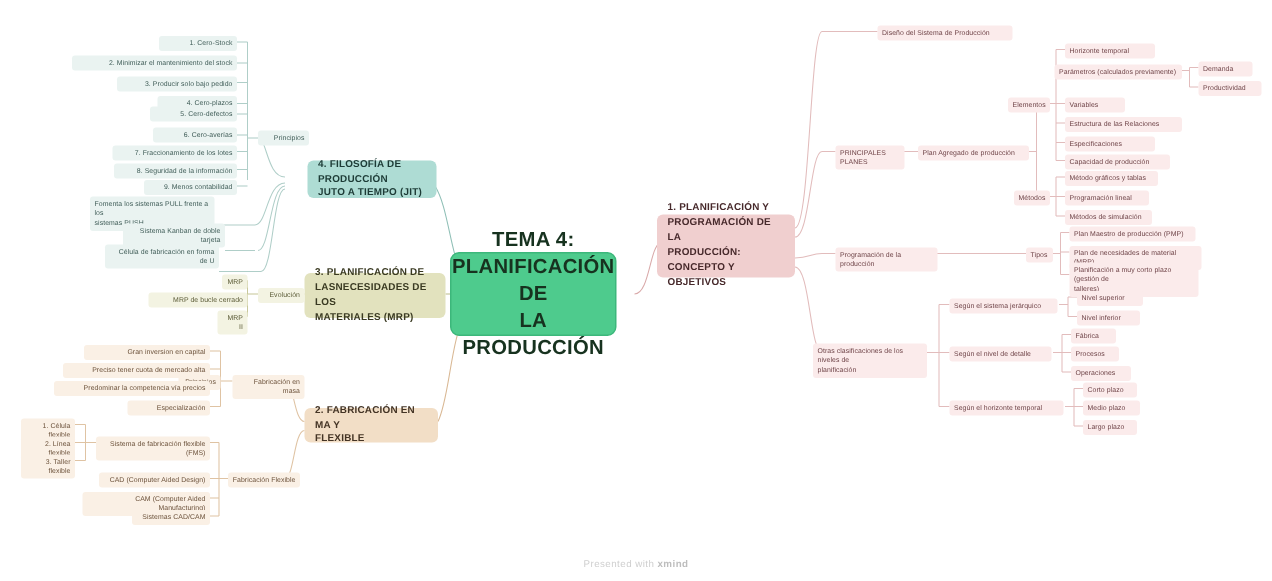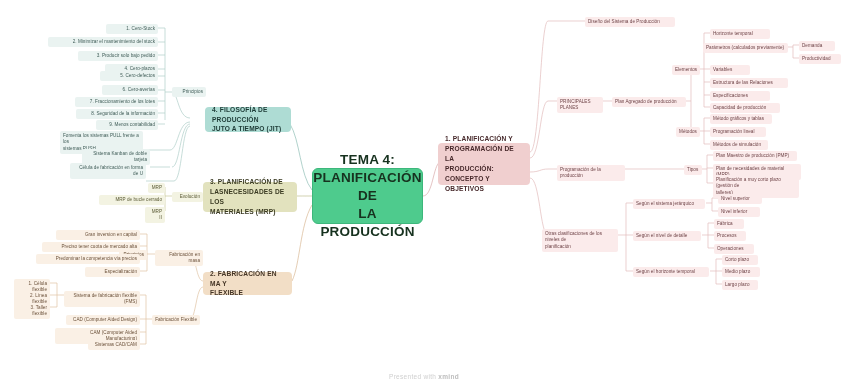--- a/index.html
+++ b/index.html
@@ -186,21 +186,21 @@
       <path d="M708 248 L 714 248"></path>
 
       <path d="M710 271 L 716 271"></path>
       <path d="M716 259 L 716 284"></path>
       <path d="M716 259 L 722 259"></path>
       <path d="M716 271 L 722 271"></path>
       <path d="M716 284 L 722 284"></path>
     </g>
   </svg>
 
-  <div class="node central" style="left:312px;top:168px;width:111px;height:56px;">TEMA 4:
+  <div class="node central" style="left:300px;top:168px;width:111px;height:56px;">TEMA 4:
 PLANIFICACIÓN DE
 LA PRODUCCIÓN</div>
 
   <div class="node main jit" style="left:205px;top:107px;width:86px;height:25px;">4. FILOSOFÍA DE PRODUCCIÓN
 JUTO A TIEMPO (JIT)</div>
 
   <div class="node main mrp" style="left:203px;top:182px;width:94px;height:30px;">3. PLANIFICACIÓN DE
 LASNECESIDADES DE LOS
 MATERIALES (MRP)</div>
 

